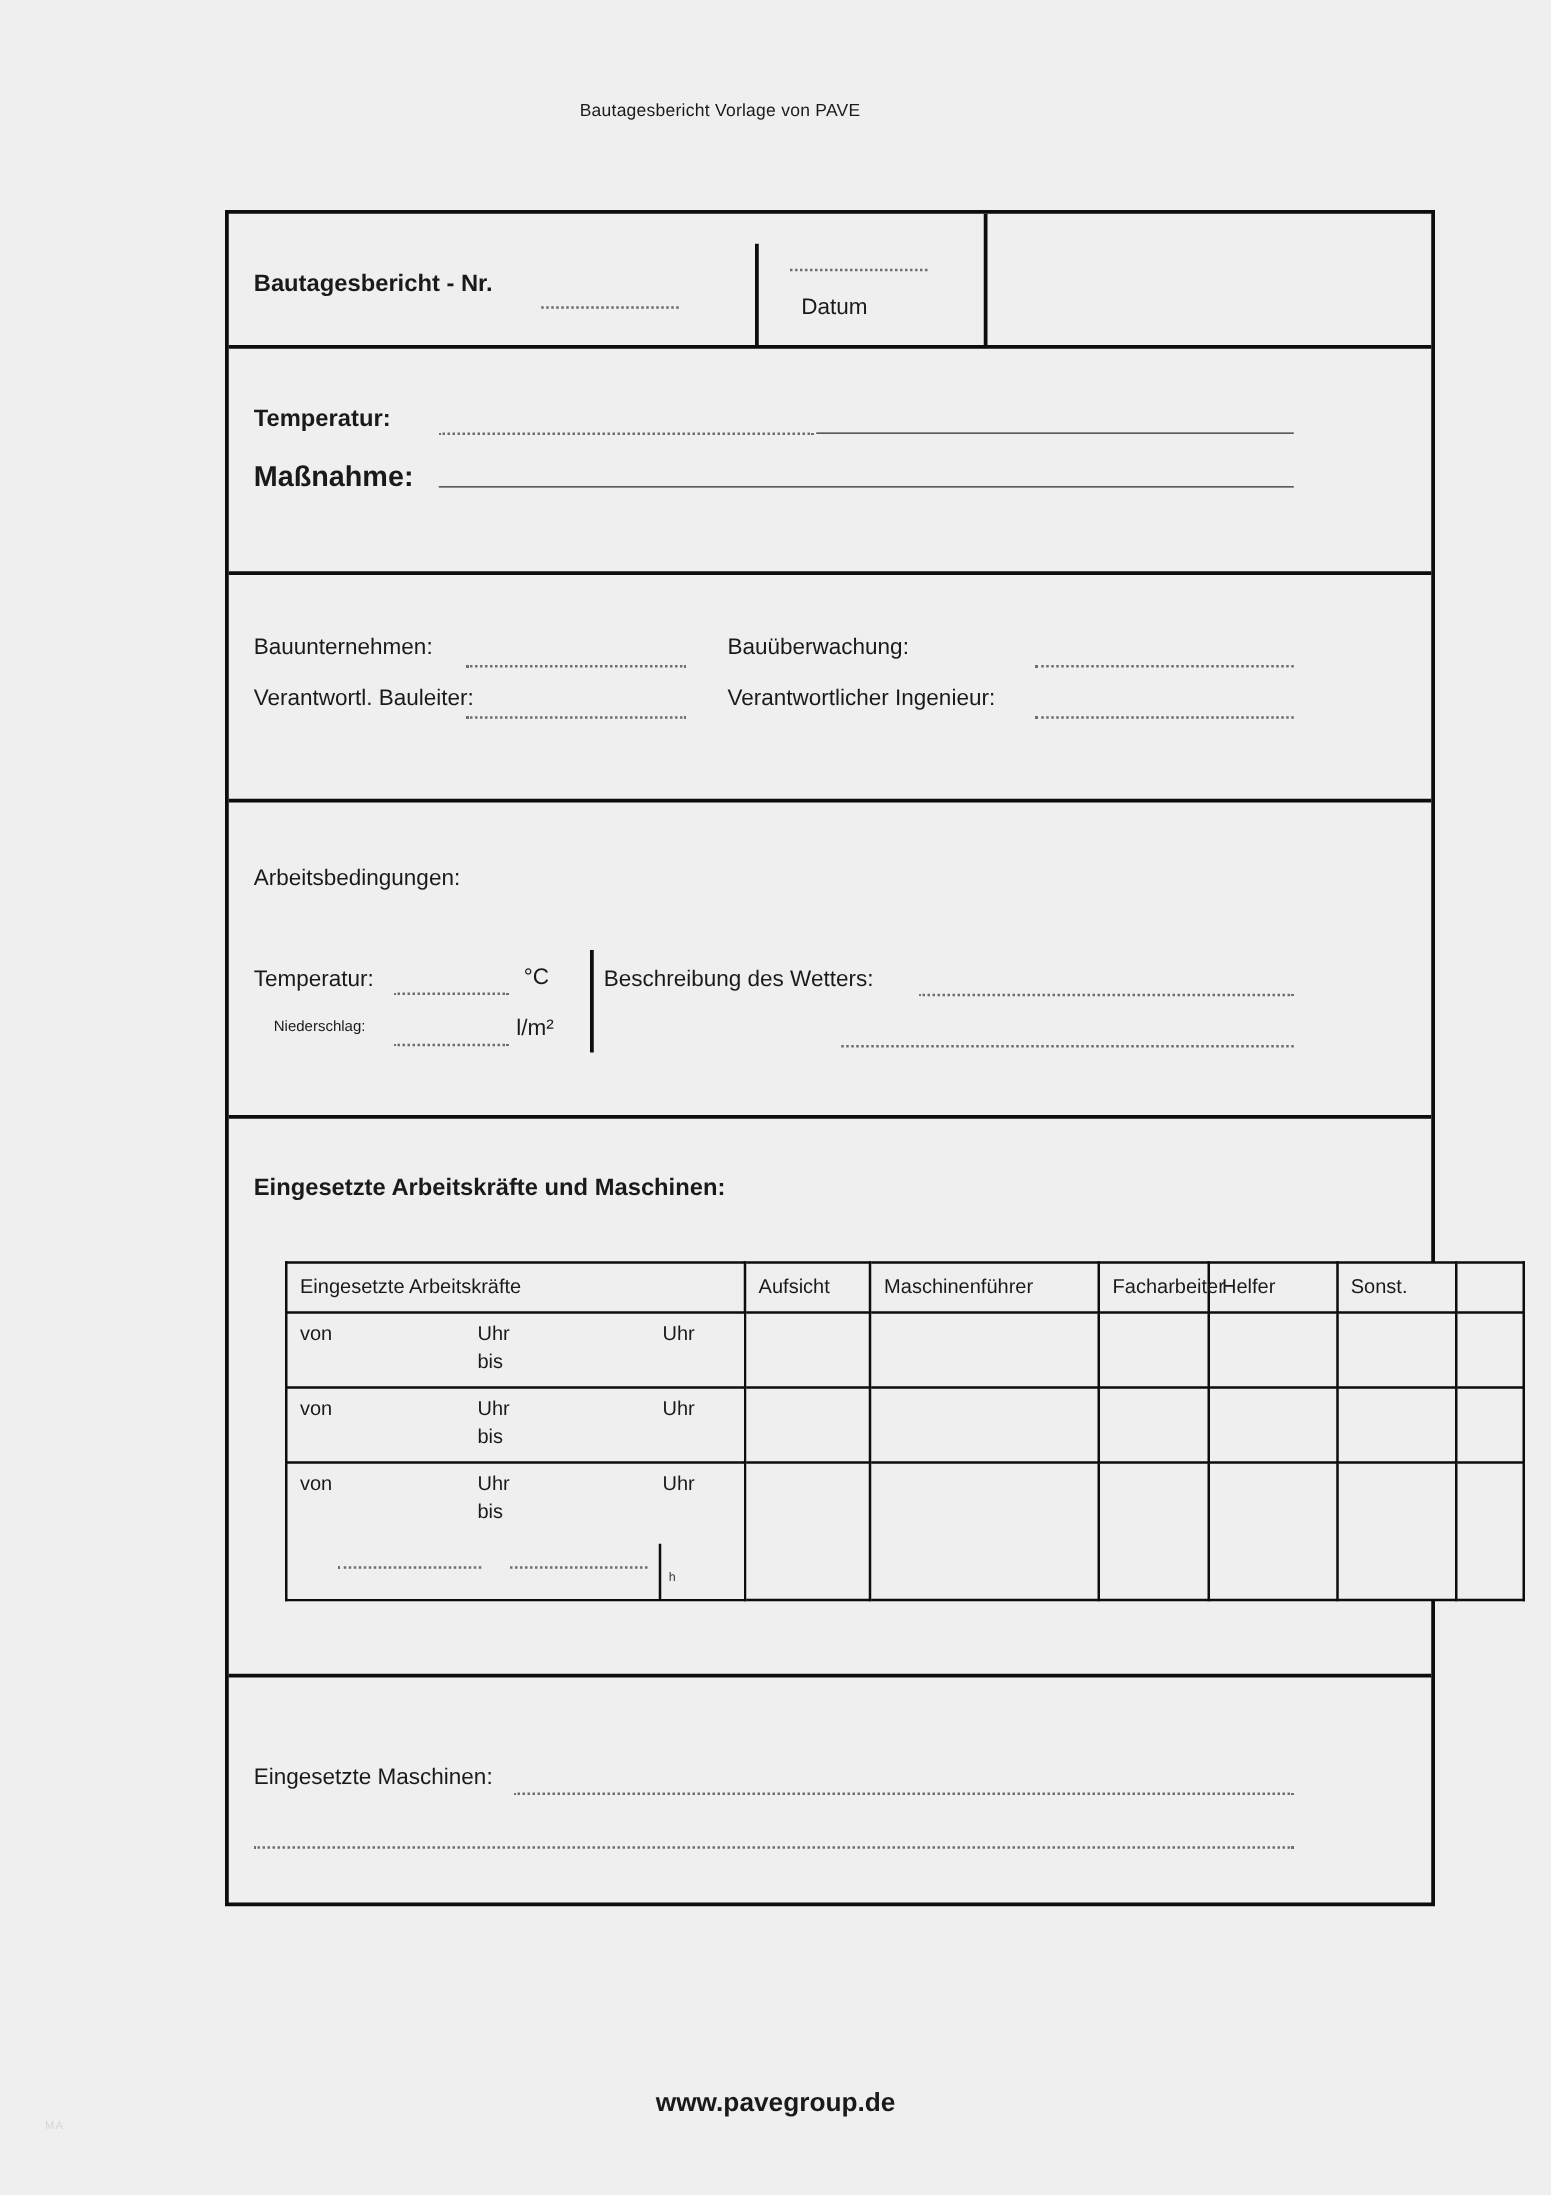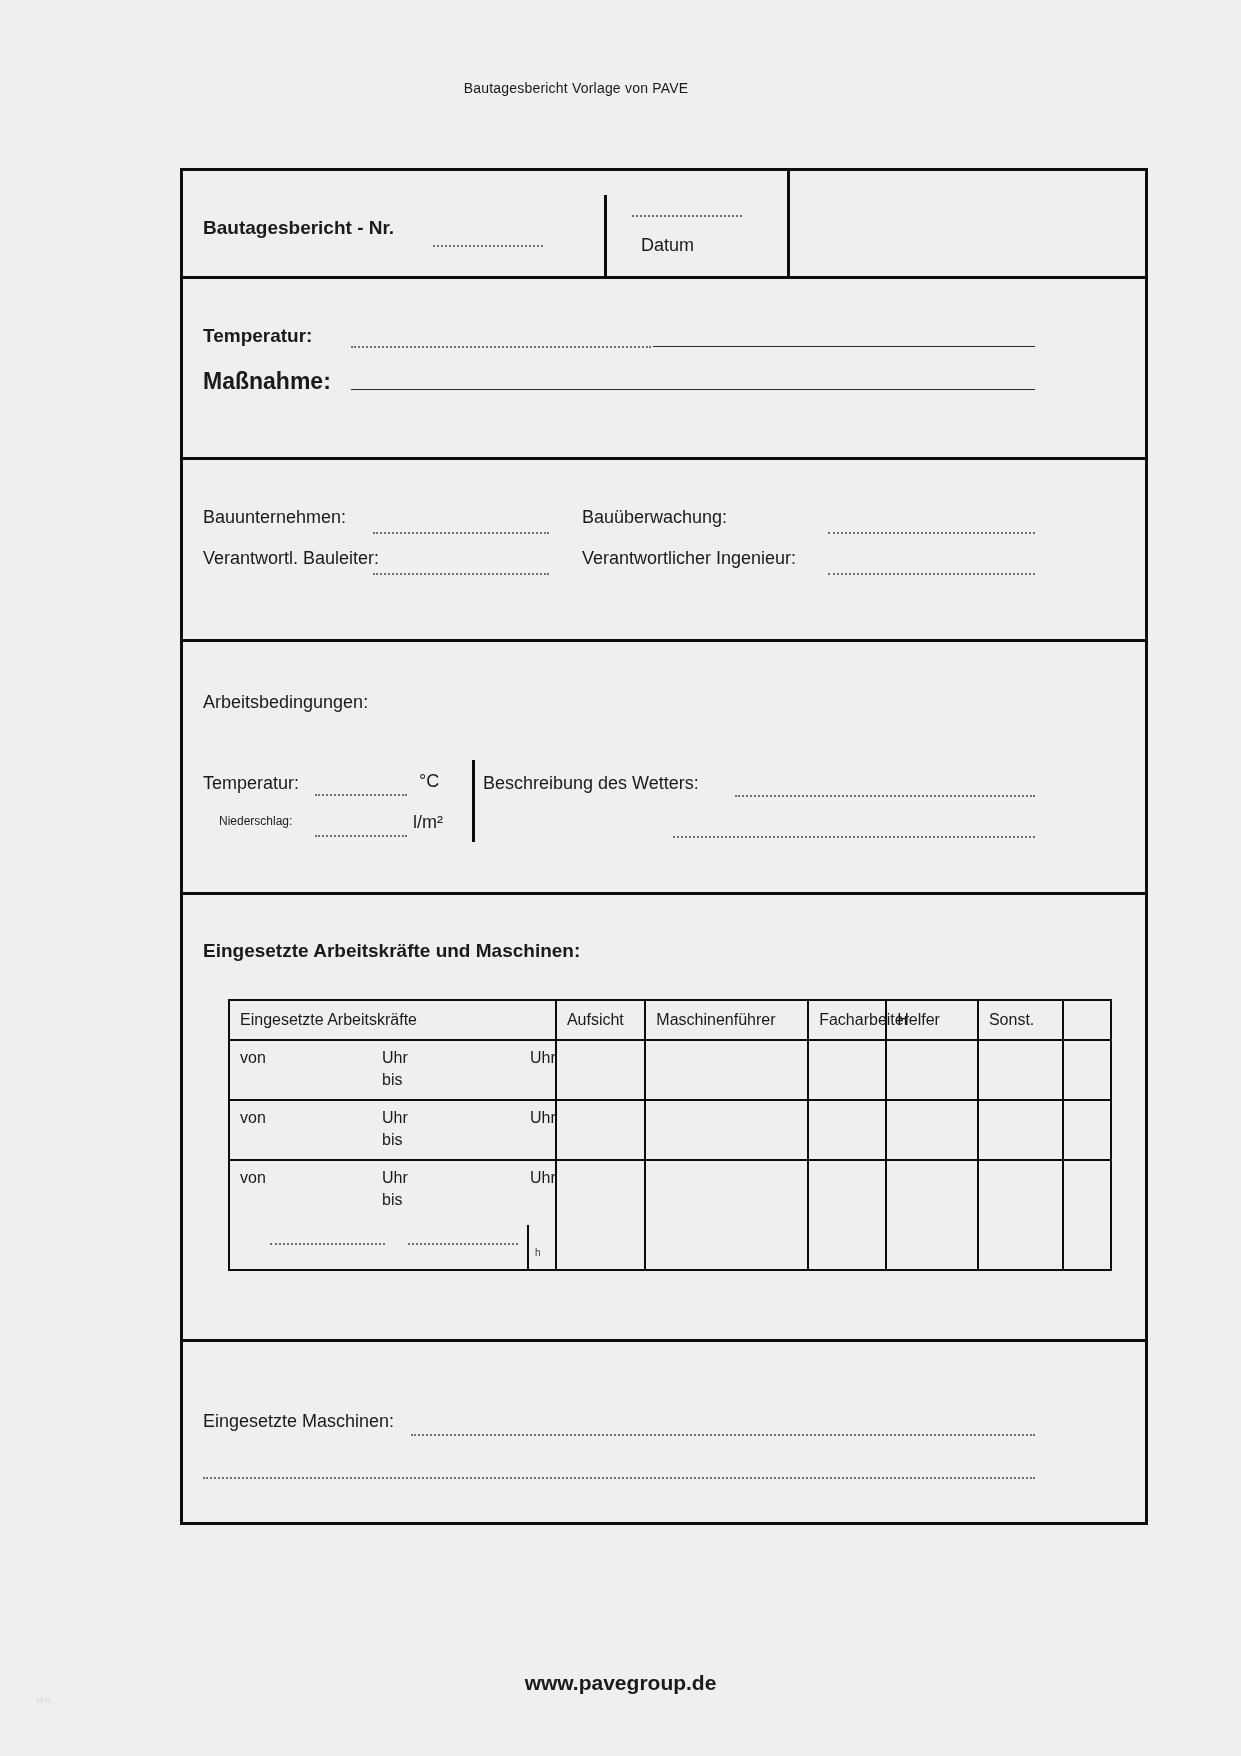--- a/index.html
+++ b/index.html
@@ -165,22 +165,22 @@
     position: absolute;
     left: 20px;
     top: 45px;
     font-size: 19px;
     font-weight: bold;
   }
 
   table.crew {
     position: absolute;
     left: 45px;
-    top: 104px;
-    width: 884px;
+    top: 114px;
+    width: 992px;
     border-collapse: collapse;
     table-layout: fixed;
   }
   table.crew td, table.crew th {
     border: 2px solid #0d0d0d;
     font-size: 16px;
     font-weight: normal;
     text-align: left;
     vertical-align: top;
     padding: 10px 10px;

